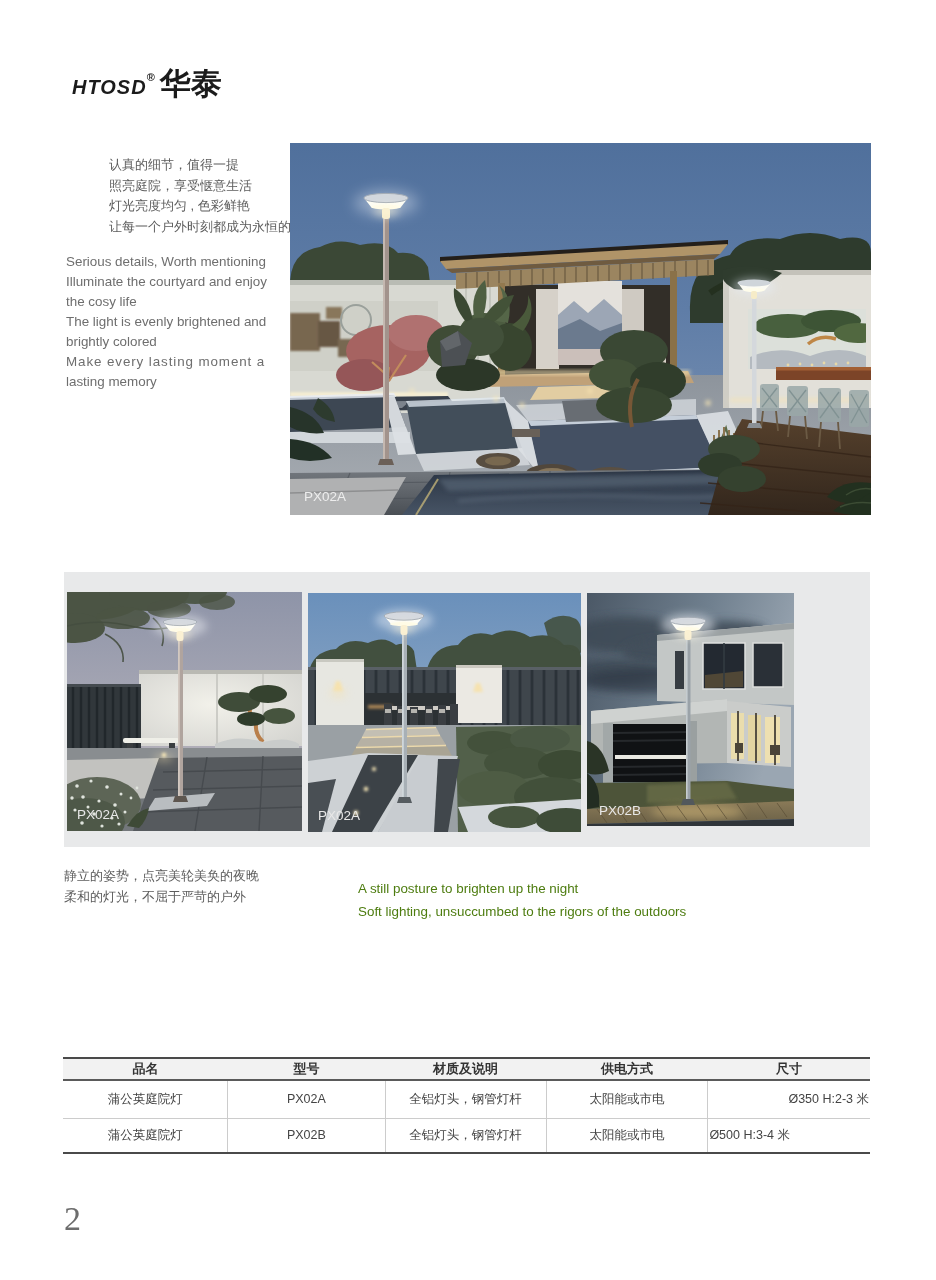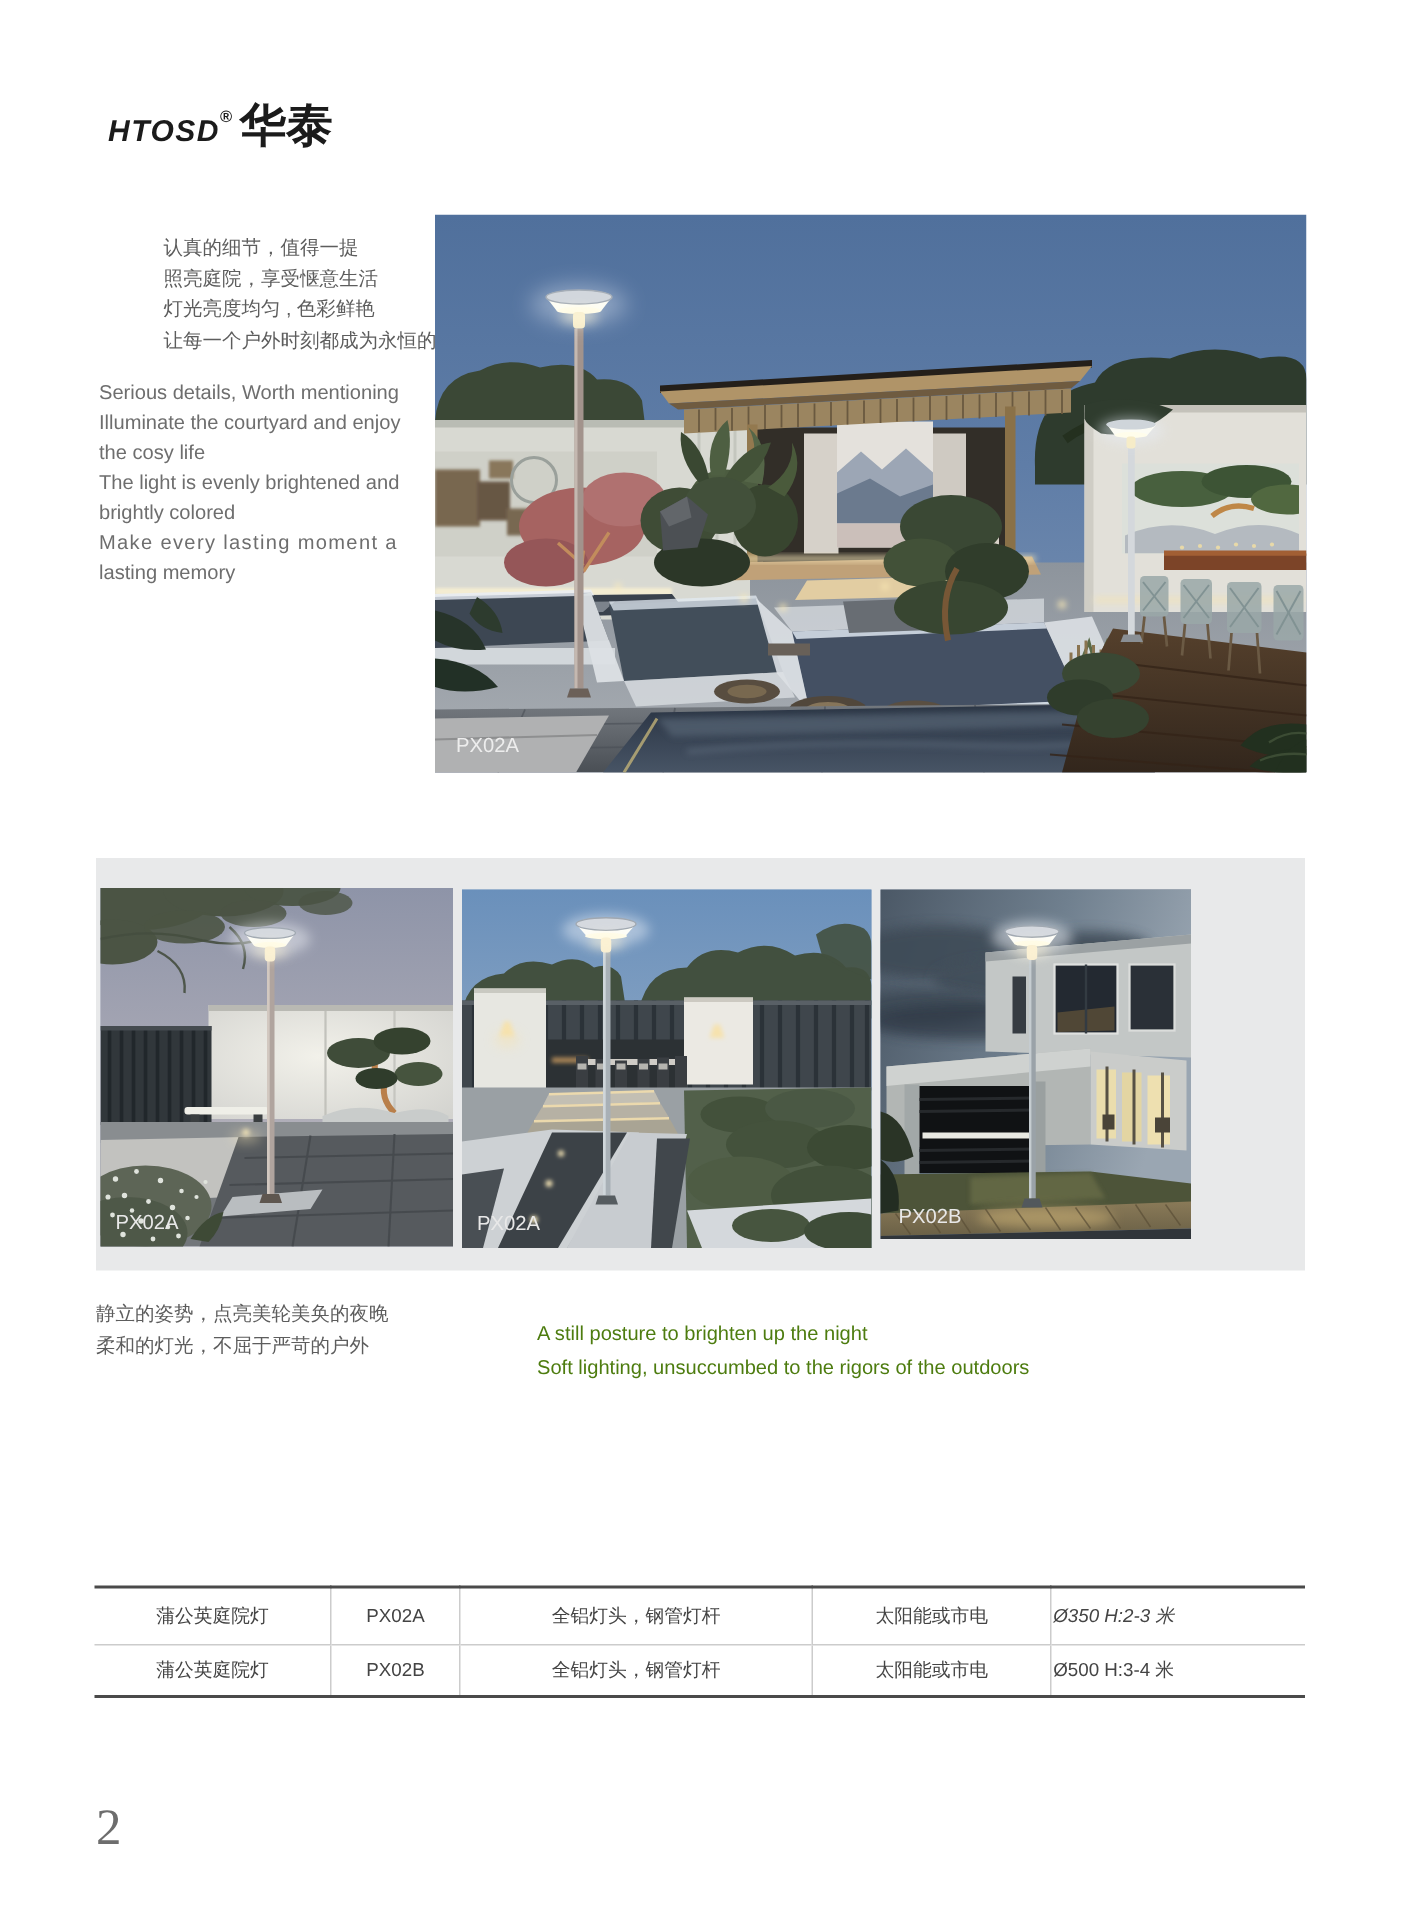--- a/index.html
+++ b/index.html
@@ -833,27 +833,34 @@
 <div class="abs" style="left:358px;top:866px;width:420px;font-size:13.4px;line-height:22.5px;color:#4d7c0f;margin-top:12px;">
 A still posture to brighten up the night<br>
 Soft lighting, unsuccumbed to the rigors of the outdoors
 </div>
 
 <div class="abs" style="left:63px;top:1057px;width:807px;">
 <table style="width:807px;border-collapse:collapse;font-size:12.5px;color:#444;
   border-top:2px solid #4a4a4a;border-bottom:2px solid #4a4a4a;">
 
   <tbody>
+        <tr style="background:#f2f2f2;height:22px;">
+    <th style="font-size:13px;color:#333;font-weight:bold;border-bottom:2px solid #5a5a5a;width:165px;">品名</th>
+    <th style="font-size:13px;color:#333;font-weight:bold;border-bottom:2px solid #5a5a5a;width:157px;">型号</th>
+    <th style="font-size:13px;color:#333;font-weight:bold;border-bottom:2px solid #5a5a5a;width:161px;">材质及说明</th>
+    <th style="font-size:13px;color:#333;font-weight:bold;border-bottom:2px solid #5a5a5a;width:162px;">供电方式</th>
+    <th style="font-size:13px;color:#333;font-weight:bold;border-bottom:2px solid #5a5a5a;width:162px;">尺寸</th>
+  </tr>
 
   <tr style="height:38px;">
     <td style="text-align:center;border-right:1px solid #ccc;">蒲公英庭院灯</td>
     <td style="text-align:center;border-right:1px solid #ccc;">PX02A</td>
     <td style="text-align:center;border-right:1px solid #ccc;">全铝灯头，钢管灯杆</td>
     <td style="text-align:center;border-right:1px solid #ccc;">太阳能或市电</td>
-    <td style="text-align:left;font-style:italic;">Ø350 H:2-3 米</td>
+    <td style="text-align:right;">Ø350 H:2-3 米</td>
   </tr>
 
   <tr style="height:35px;border-top:1px solid #ccc;">
     <td style="text-align:center;border-right:1px solid #ccc;">蒲公英庭院灯</td>
     <td style="text-align:center;border-right:1px solid #ccc;">PX02B</td>
     <td style="text-align:center;border-right:1px solid #ccc;">全铝灯头，钢管灯杆</td>
     <td style="text-align:center;border-right:1px solid #ccc;">太阳能或市电</td>
     <td style="">Ø500 H:3-4 米</td>
   </tr>
 </tbody>

